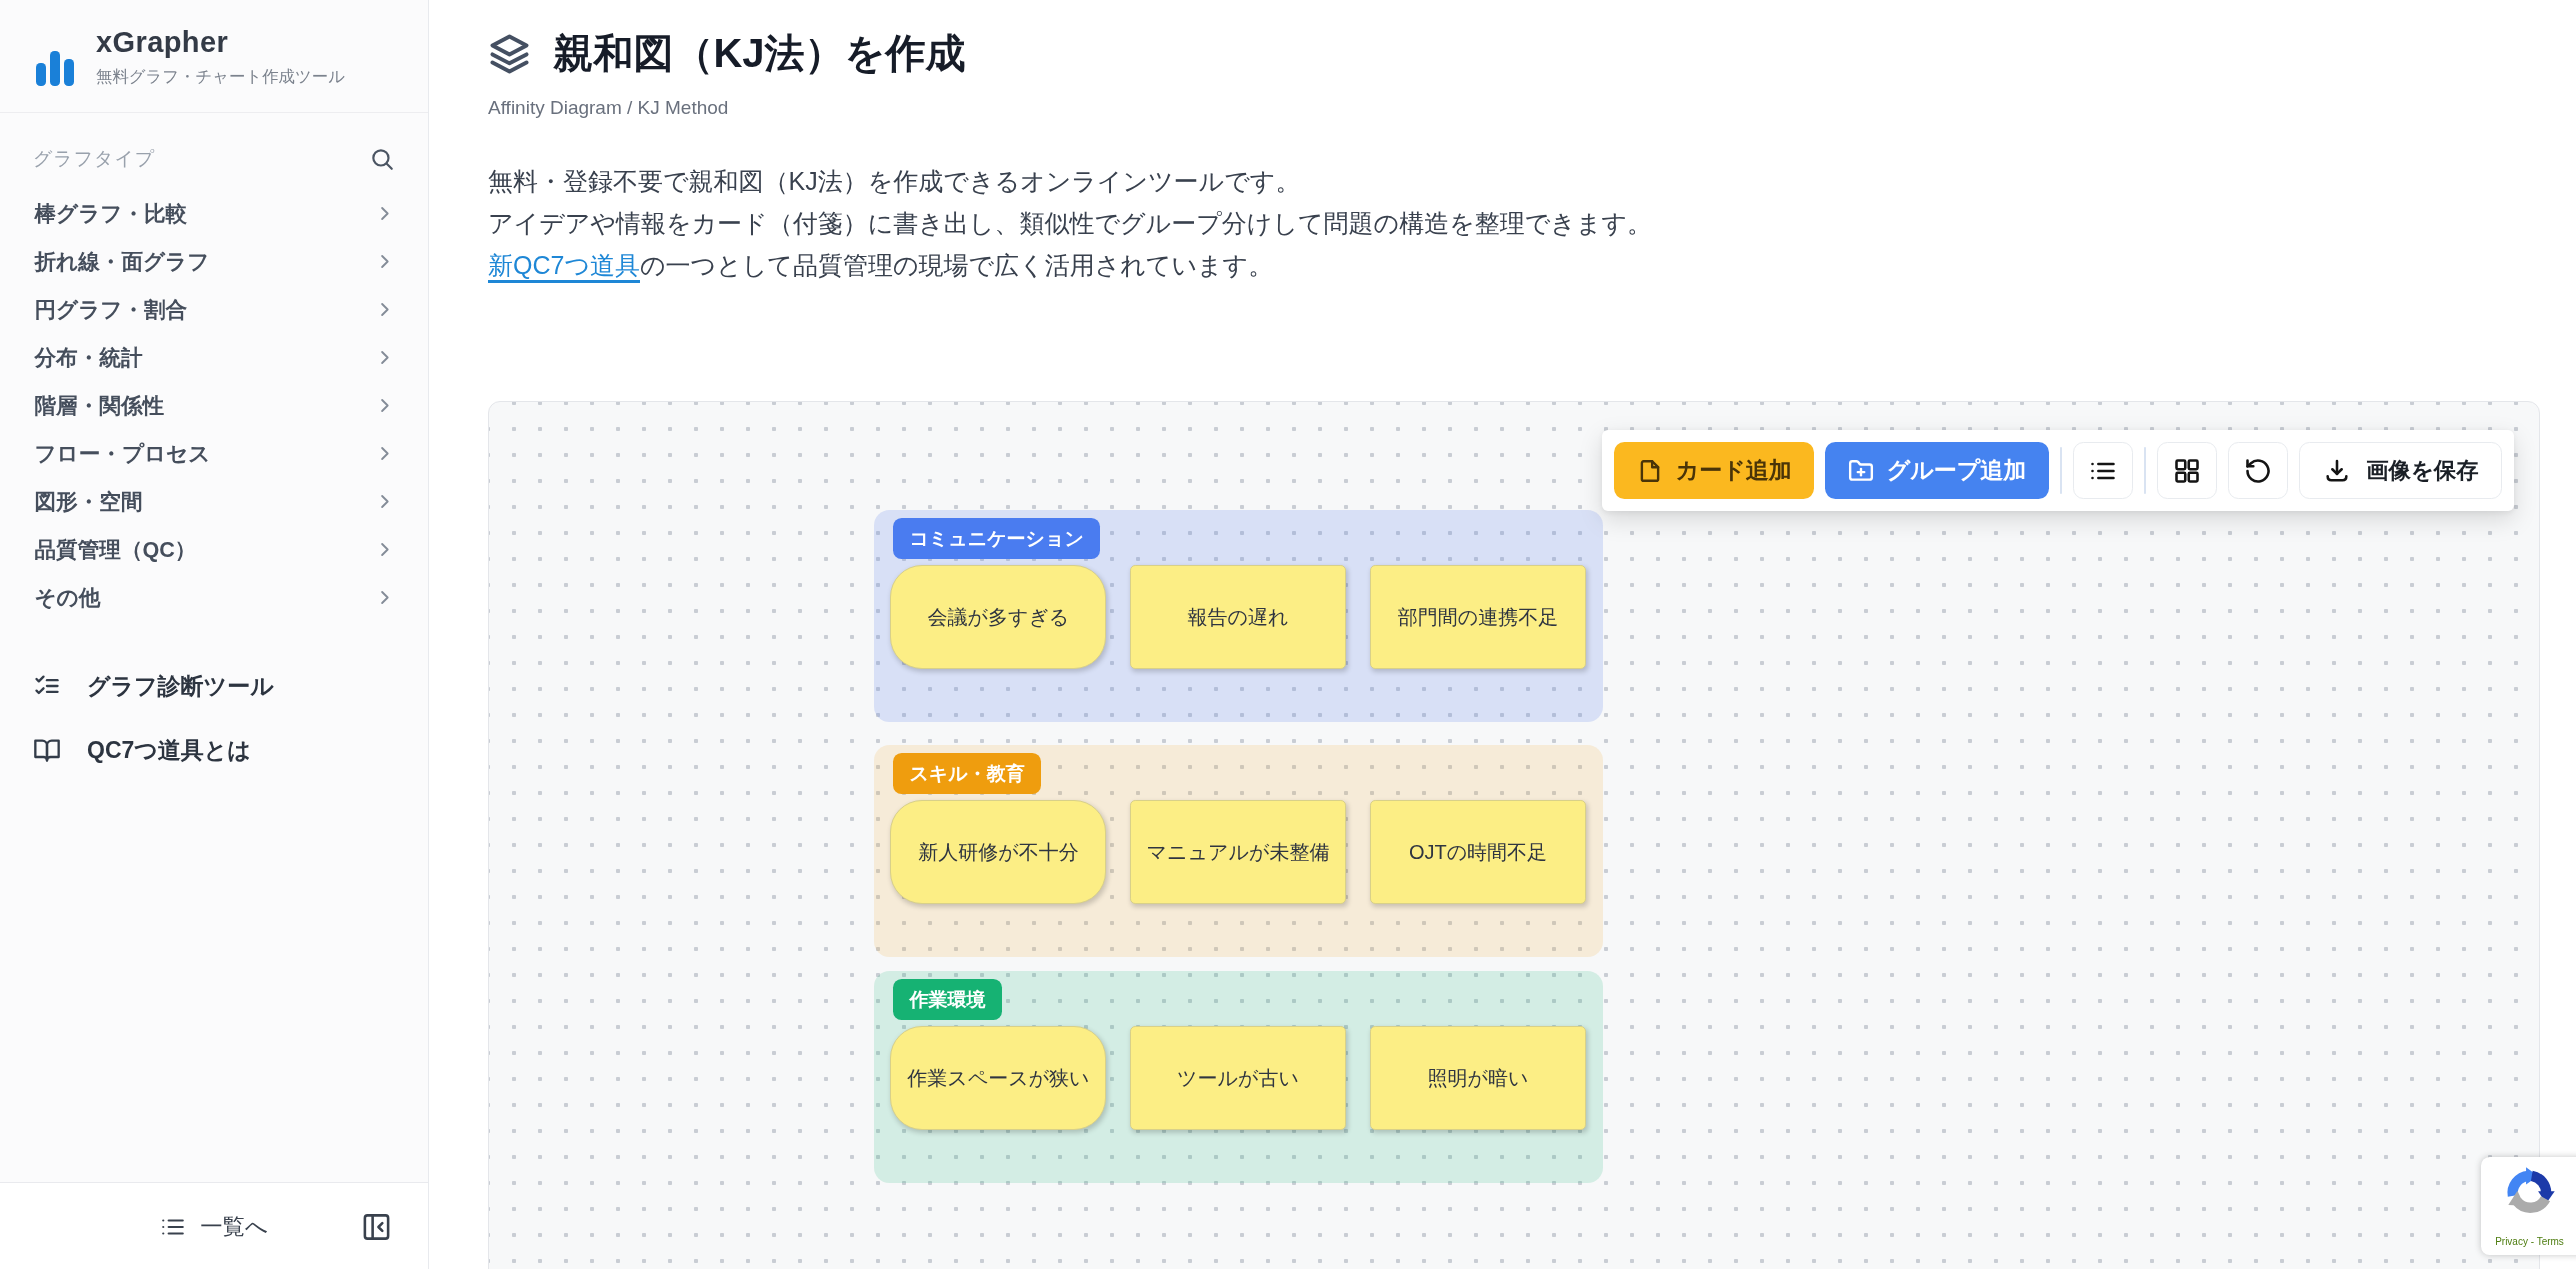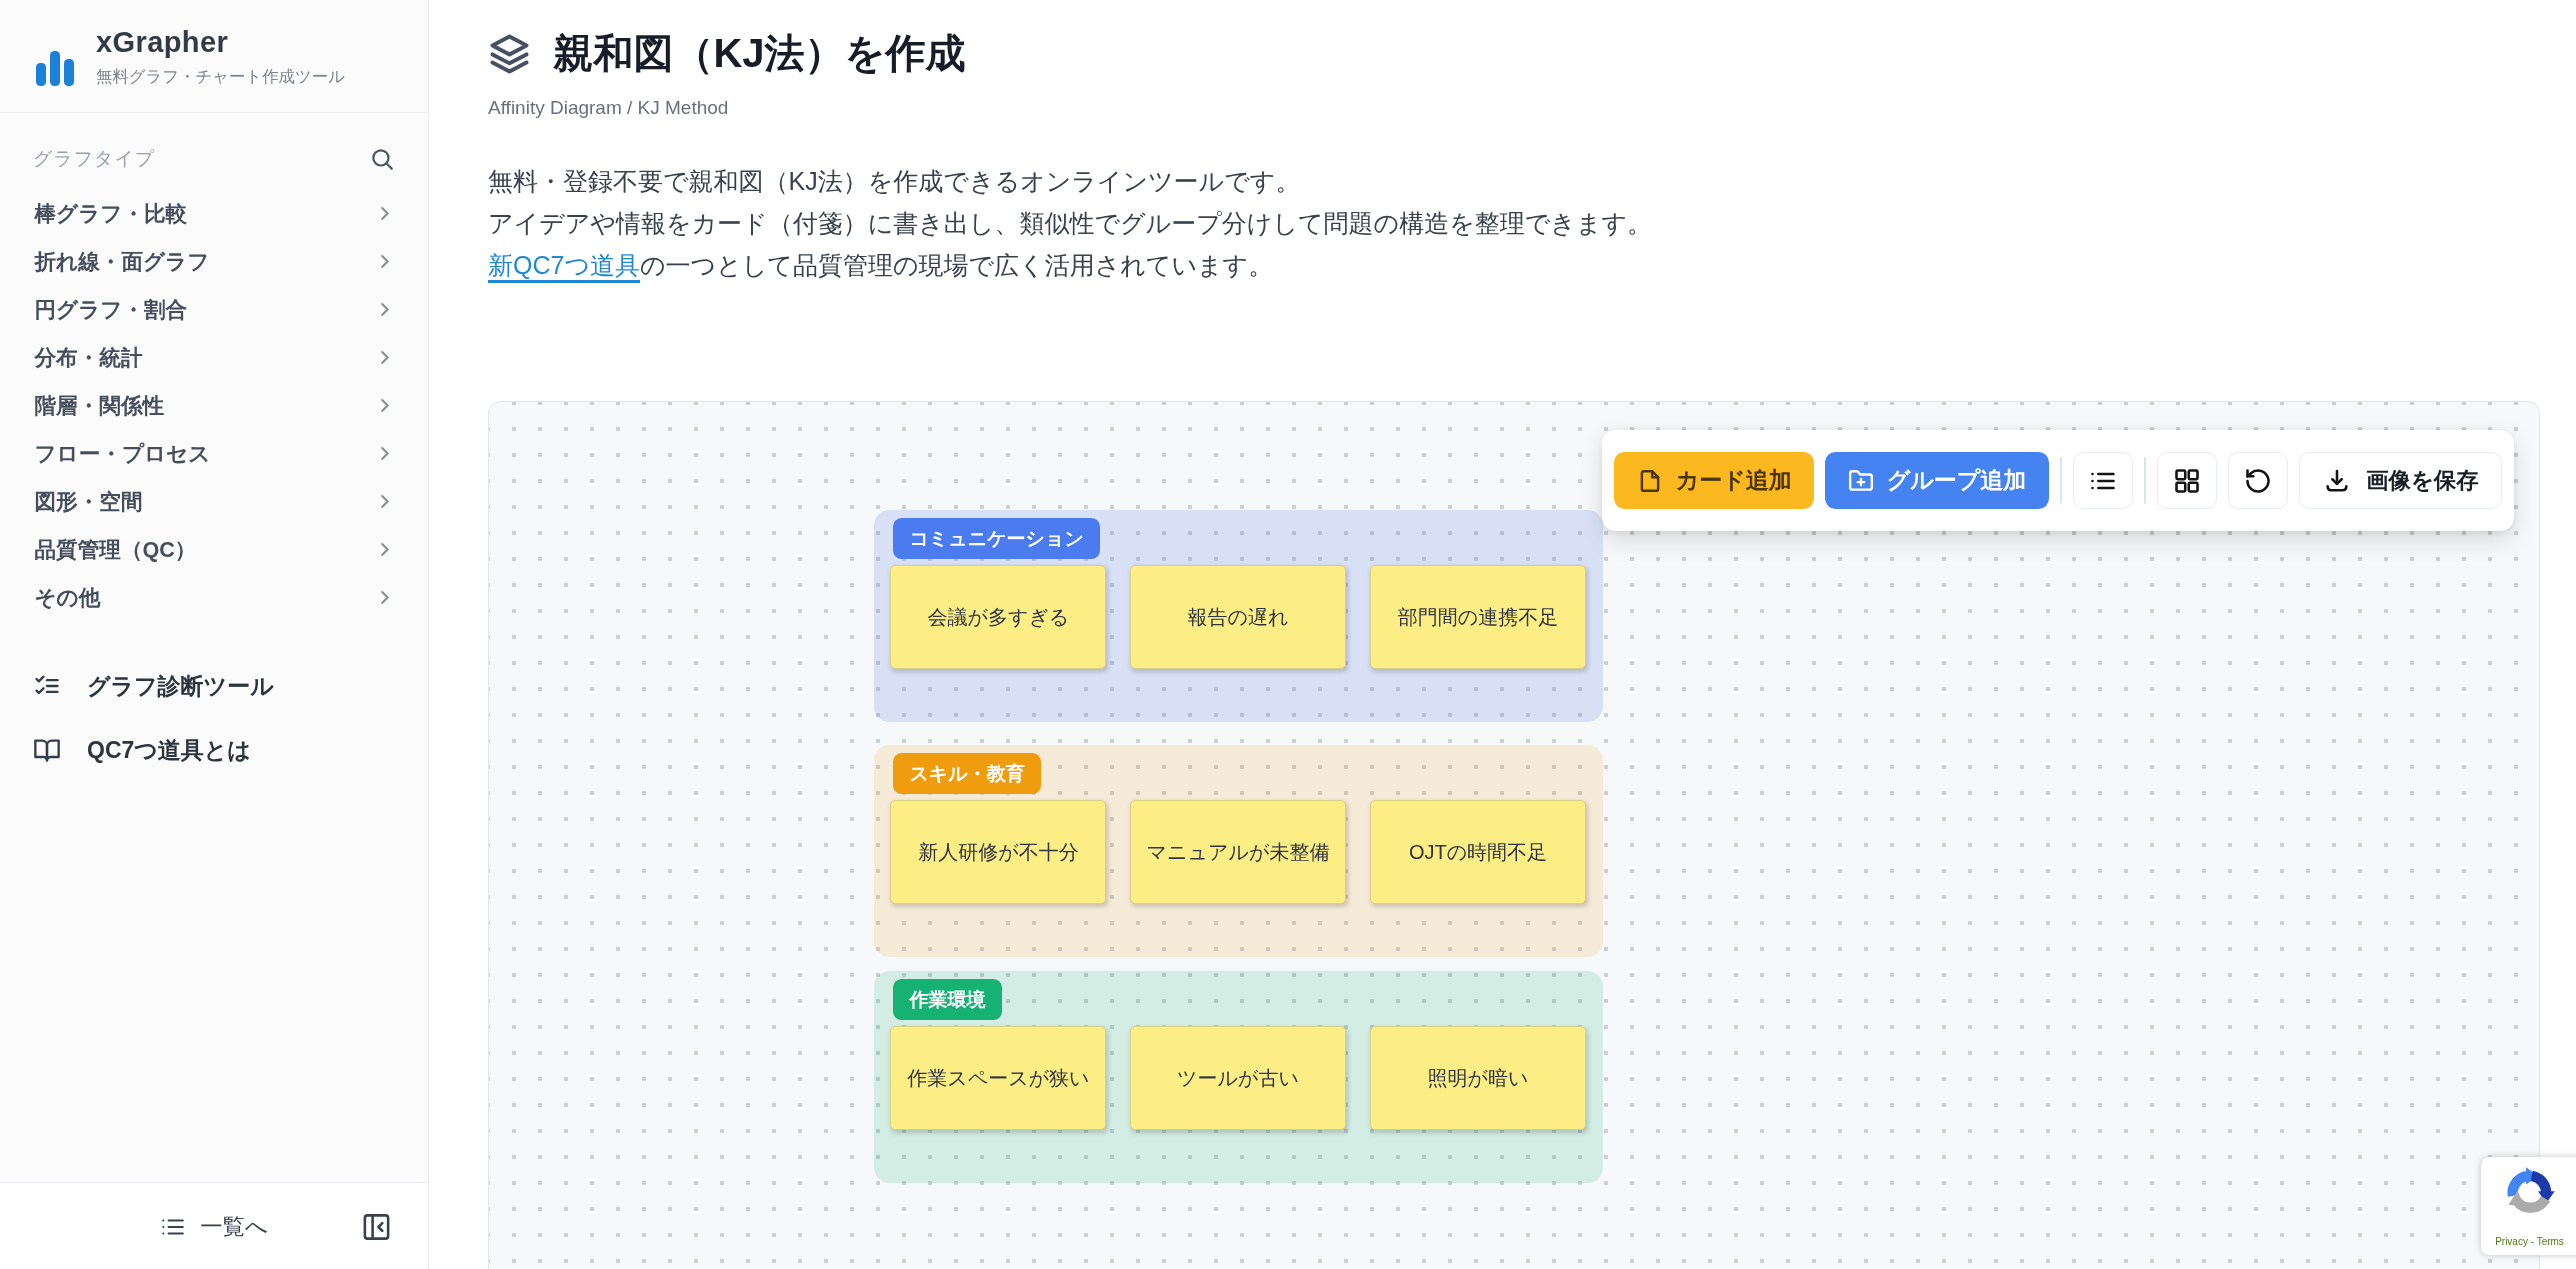--- a/index.html
+++ b/index.html
@@ -44,22 +44,22 @@
   .description { margin-top:41px; padding-left:59px; font-size:25px; color:#39414e; line-height:42px; }
   .description a { color:#1e87d6; text-decoration:underline; text-decoration-color:#1e87d6;
     text-underline-offset:6px; text-decoration-thickness:2.6px; cursor:pointer; }
 
   
   .canvas { position:absolute; left:59px; top:401px; width:2052px; height:914px;
     background:#f7f8f9; border:0.9px solid #e4e6ea; border-radius:12px;
     background-image:radial-gradient(circle,#c9cdd4 2.1px,transparent 2.2px);
     background-size:26px 26px; background-position:12px 14px; }
 
-  .toolbar { position:absolute; top:28px; right:25px; height:101px; background:#fff;
-    border-radius:14px; box-shadow:0 8.6px 24px rgba(0,0,0,.13), 0 1.7px 5.2px rgba(0,0,0,.06);
+  .toolbar { position:absolute; top:28px; right:25px; height:81px; background:#fff;
+    border-radius:6px; box-shadow:0 8.6px 24px rgba(0,0,0,.13), 0 1.7px 5.2px rgba(0,0,0,.06);
     display:flex; align-items:center; gap:11.2px; padding:0 12px; }
   .btn { height:57px; border-radius:10.4px; display:flex; align-items:center; gap:13px;
     font-size:23px; font-weight:700; padding:0 22.4px; border:none; cursor:pointer;
     font-family:inherit; white-space:nowrap; }
   .btn-card { background:#fbb81f; color:#4a3408; }
   .btn-group { background:#4583f0; color:#ffffff; }
   .icon-btn { width:60px; height:57px; background:#fff; border:1.7px solid #e8ebef; border-radius:10.4px;
     display:flex; align-items:center; justify-content:center; cursor:pointer; }
   .btn-save { background:#fff; border:1.7px solid #e8ebef; color:#1a1f26; font-weight:600; font-size:22.4px; gap:15.5px; }
   .vsep { width:1.7px; height:47px; background:#d9e3f2; border-radius:0.9px; }
@@ -69,21 +69,21 @@
   .group-0 { top:108px; background:rgba(94,132,235,.20); }
   .group-1g { top:343px; background:rgba(242,166,42,.16); }
   .group-2g { top:569px; background:rgba(26,180,120,.16); }
   .group-label { position:absolute; top:7.8px; left:19px; padding:7.8px 16.4px; border-radius:8.6px;
     color:#fff; font-size:19px; font-weight:700; cursor:pointer; white-space:nowrap; }
   .gl-0 { background:#4a7cf0; } .gl-1 { background:#ef9d0e; } .gl-2 { background:#16b273; }
   .card { position:absolute; top:55px; width:216px; height:104px; background:#fcee85;
     border:0.9px solid #d8d089; border-radius:5.2px; box-shadow:1.7px 2.6px 5.2px rgba(0,0,0,.18);
     display:flex; align-items:center; justify-content:center; font-size:20px; color:#2f3540;
     text-align:center; cursor:pointer; }
-  .c0 { left:16.4px; } .c1 { left:256px; } .c2 { left:496px; }
+  .c0 { left:16.4px;border-radius:32px; } .c1 { left:256px; } .c2 { left:496px; }
 
   
   .recaptcha { position:absolute; right:-126px; bottom:14.7px; width:221px; height:98px;
     background:#fff; border-radius:8.6px; box-shadow:0 0 7.8px rgba(0,0,0,.22);
     display:flex; }
   .recaptcha-left { width:97px; display:flex; flex-direction:column; align-items:center; padding-top:7.8px; }
   .recaptcha-text { margin-top:16px; font-size:10px; color:#4d7c0f; white-space:nowrap; }
 </style>
 </head>
 <body>

